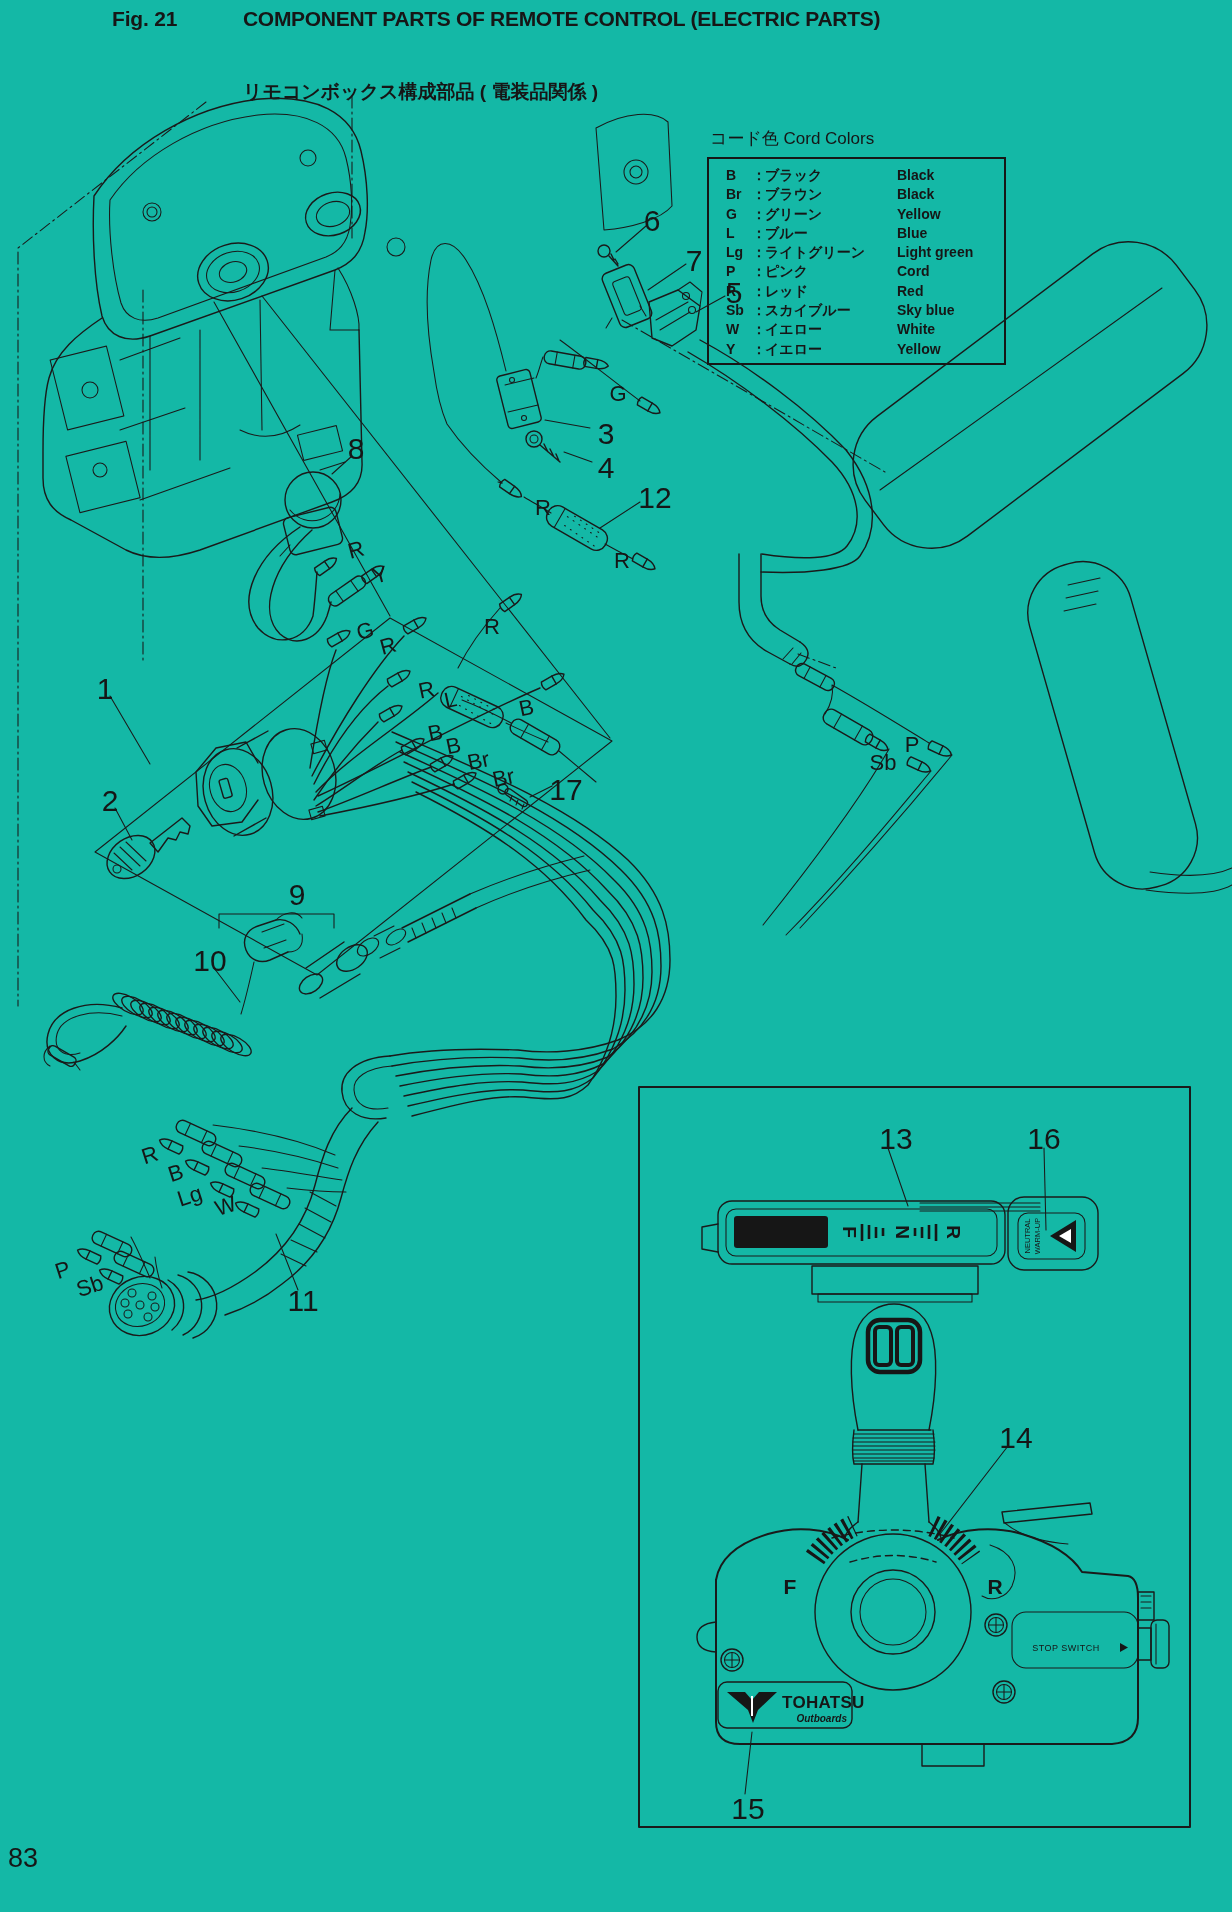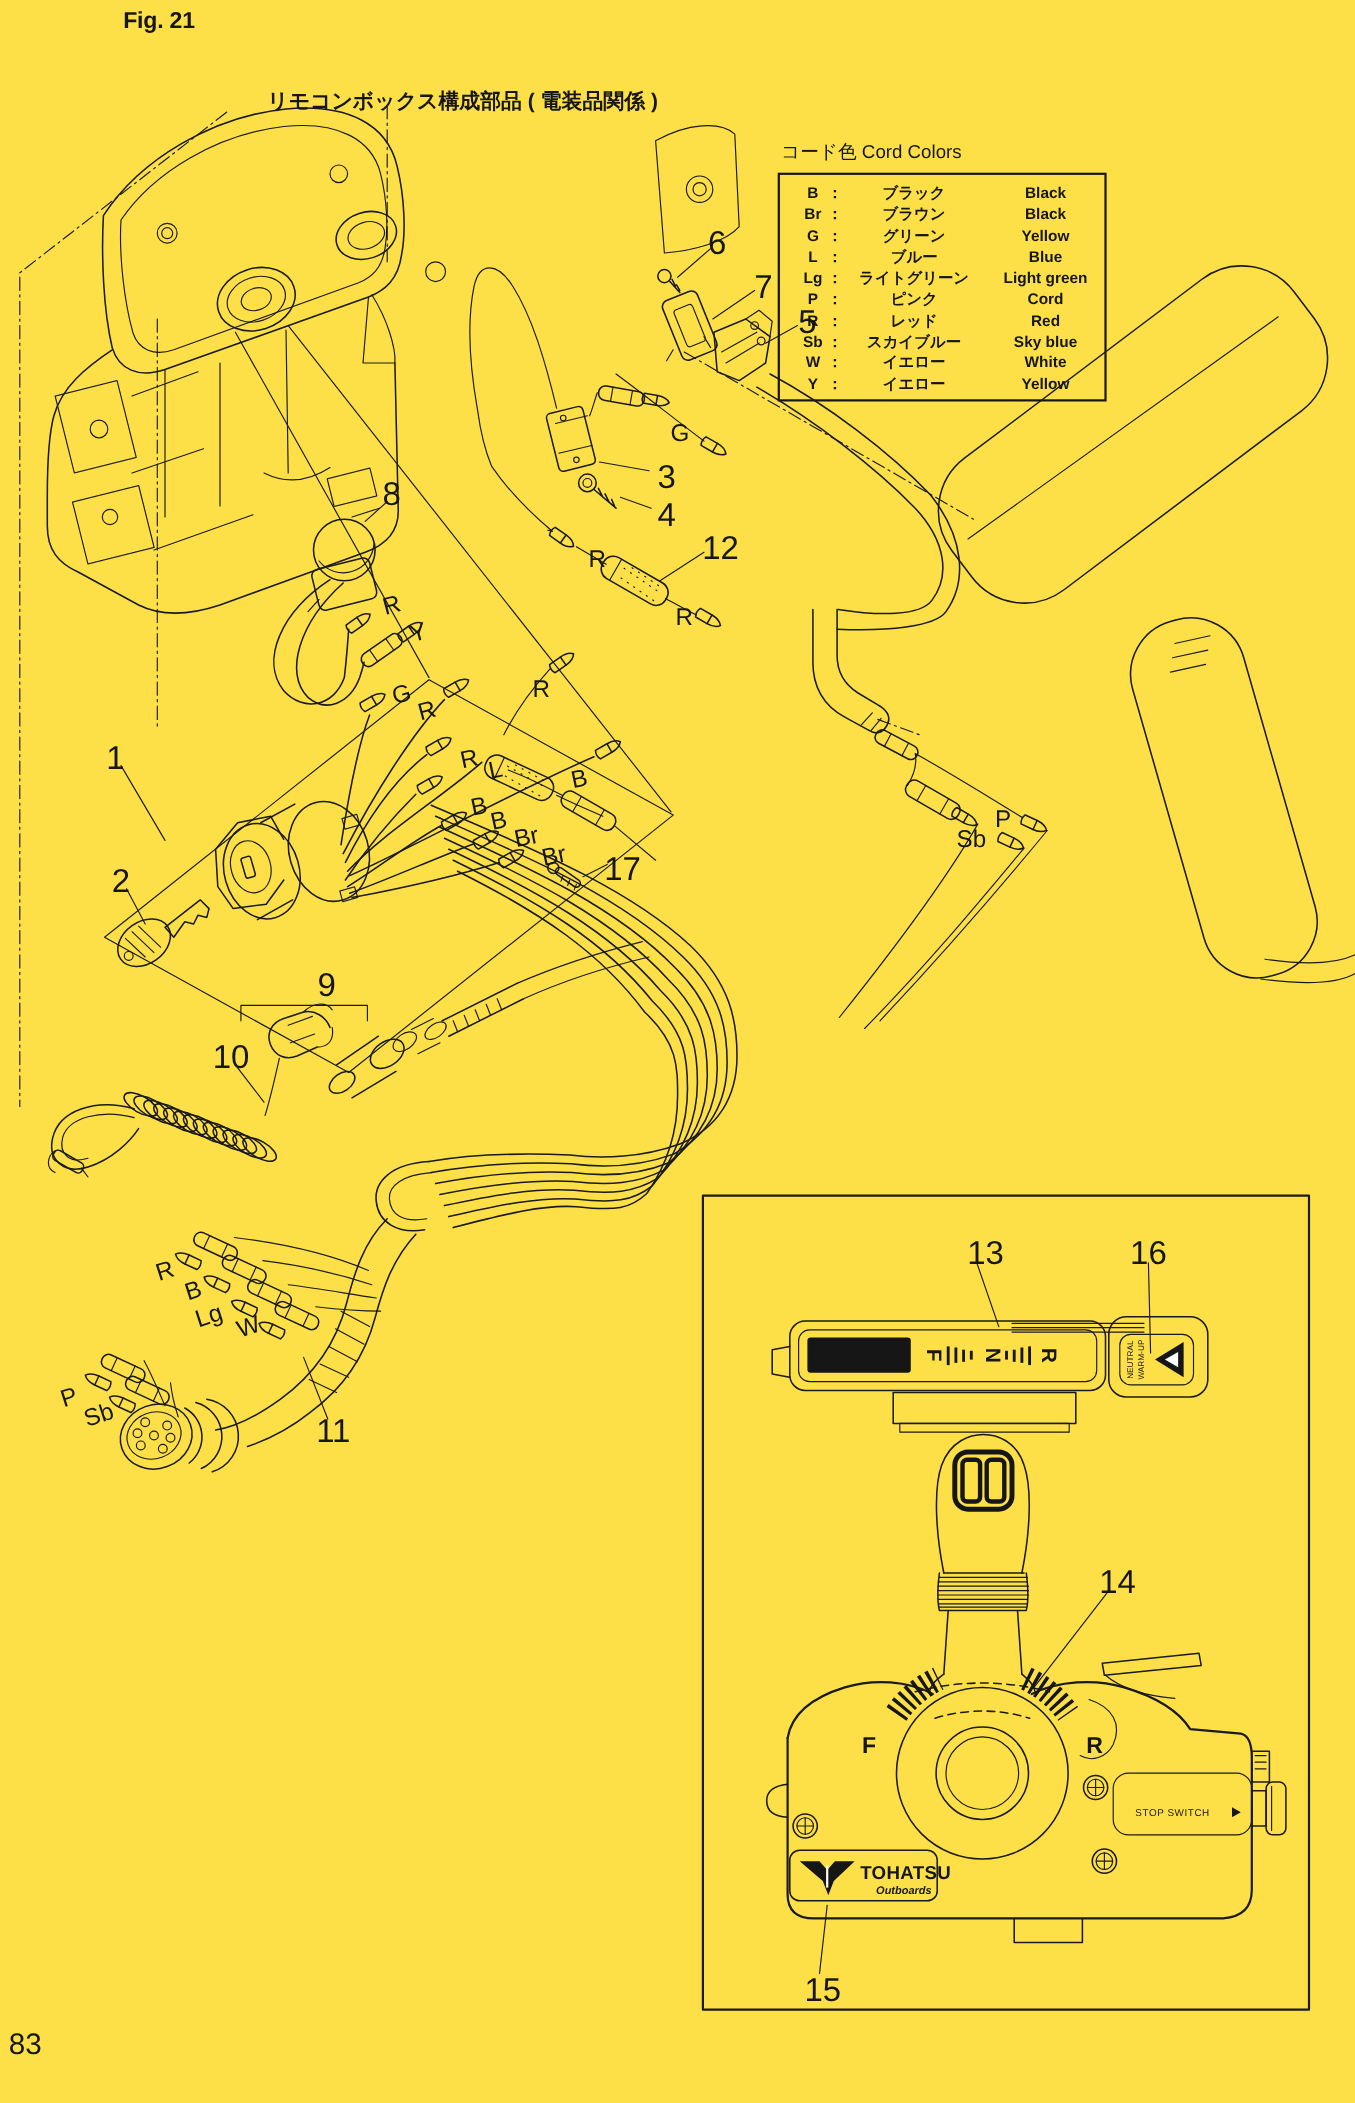--- a/index.html
+++ b/index.html
@@ -1,17 +1,17 @@
 <!DOCTYPE html>
 <html><head>
 <meta charset="utf-8">
 <style>
   html,body{margin:0;padding:0;background:#e8e8e8;}
-  #page{position:relative;width:1232px;height:1912px;background:#fde047;margin:0 auto;
-        font-family:"Liberation Sans","DejaVu Sans",sans-serif;color:#161616;overflow:hidden;text-align:center;}
+  #page{position:relative;width:1232px;height:1912px;background:#14b8a6;margin:0 auto;
+        font-family:"Liberation Sans","DejaVu Sans",sans-serif;color:#161616;overflow:hidden;}
   #art{position:absolute;left:0;top:0;width:1232px;height:1912px;}
   .abs{position:absolute;white-space:nowrap;}
   .fig-label{left:112px;top:7px;font-size:21px;font-weight:bold;letter-spacing:-0.2px;}
   .title-en{left:243px;top:7px;font-size:21px;font-weight:bold;letter-spacing:-0.3px;}
   .title-ja{left:243px;top:32px;font-size:19px;font-weight:bold;margin-top:47px;}
   .cc-title{left:710px;top:127px;font-size:17px;font-weight:normal;}
   .cc-box{left:707px;top:157px;width:299px;height:208px;border:2px solid #161616;box-sizing:border-box;
           padding:7px 0 0 17px;}
   .cc-row{display:flex;font-size:14px;font-weight:bold;line-height:19.3px;}
   .cc-code{width:26px;}
@@ -27,20 +27,21 @@
   .dash{stroke-dasharray:7 5;}
   .lbl{font-family:"Liberation Sans","DejaVu Sans",sans-serif;font-size:30px;fill:#161616;}
   .wlbl{font-family:"Liberation Sans","DejaVu Sans",sans-serif;font-size:22px;fill:#161616;}
 </style>
 </head>
 <body>
 
 <div id="page">
 
   <div class="abs fig-label">Fig. 21</div>
+  <div class="abs title-en">COMPONENT PARTS OF REMOTE CONTROL (ELECTRIC PARTS)</div>
   <div class="abs title-ja">リモコンボックス構成部品 ( 電装品関係 )</div>
 
   <div class="abs cc-title">コード色 Cord Colors</div>
   <div class="abs cc-box">
     <div class="cc-row">
       <span class="cc-code">B</span>
         <span class="cc-colon">：</span>
         <span class="cc-ja">ブラック</span>
         <span class="cc-en">Black</span>
     </div>

